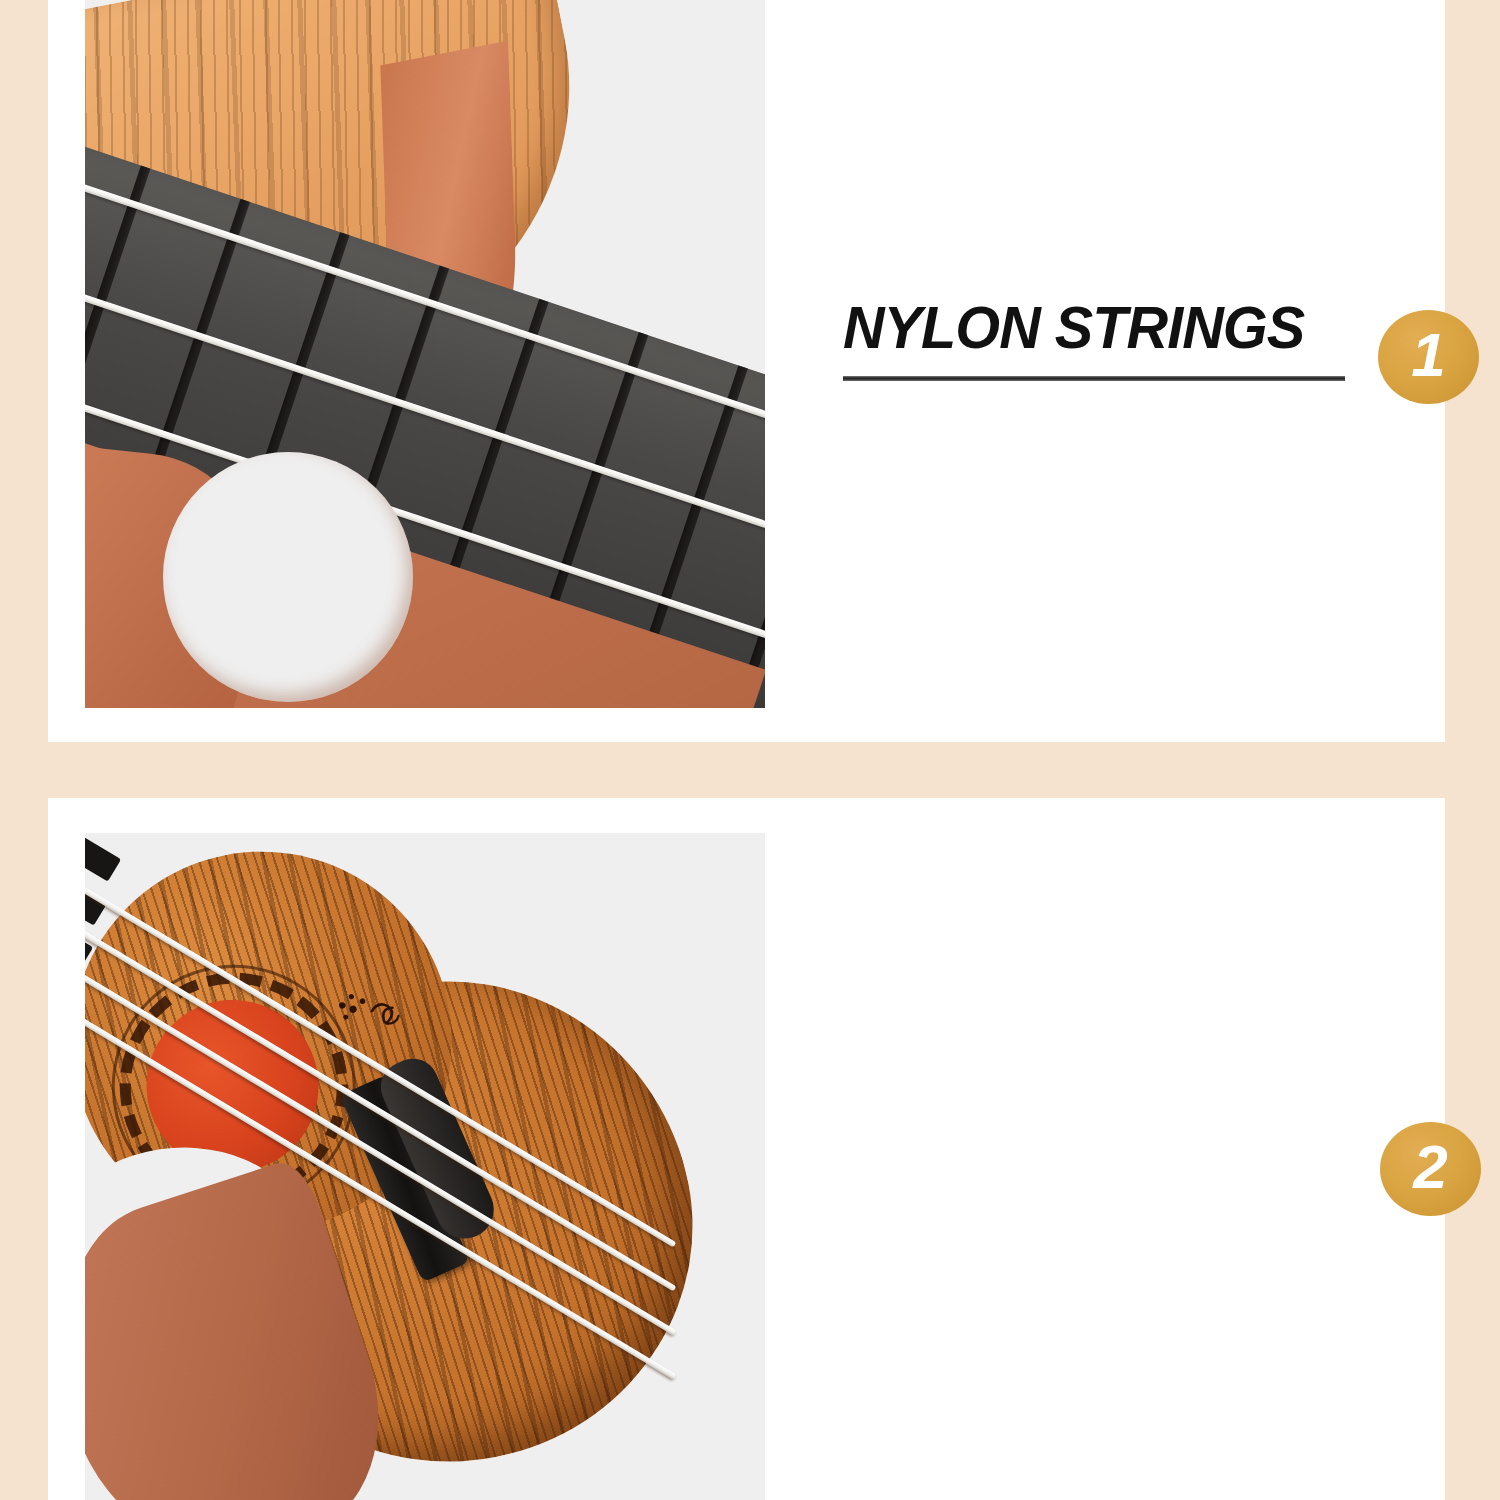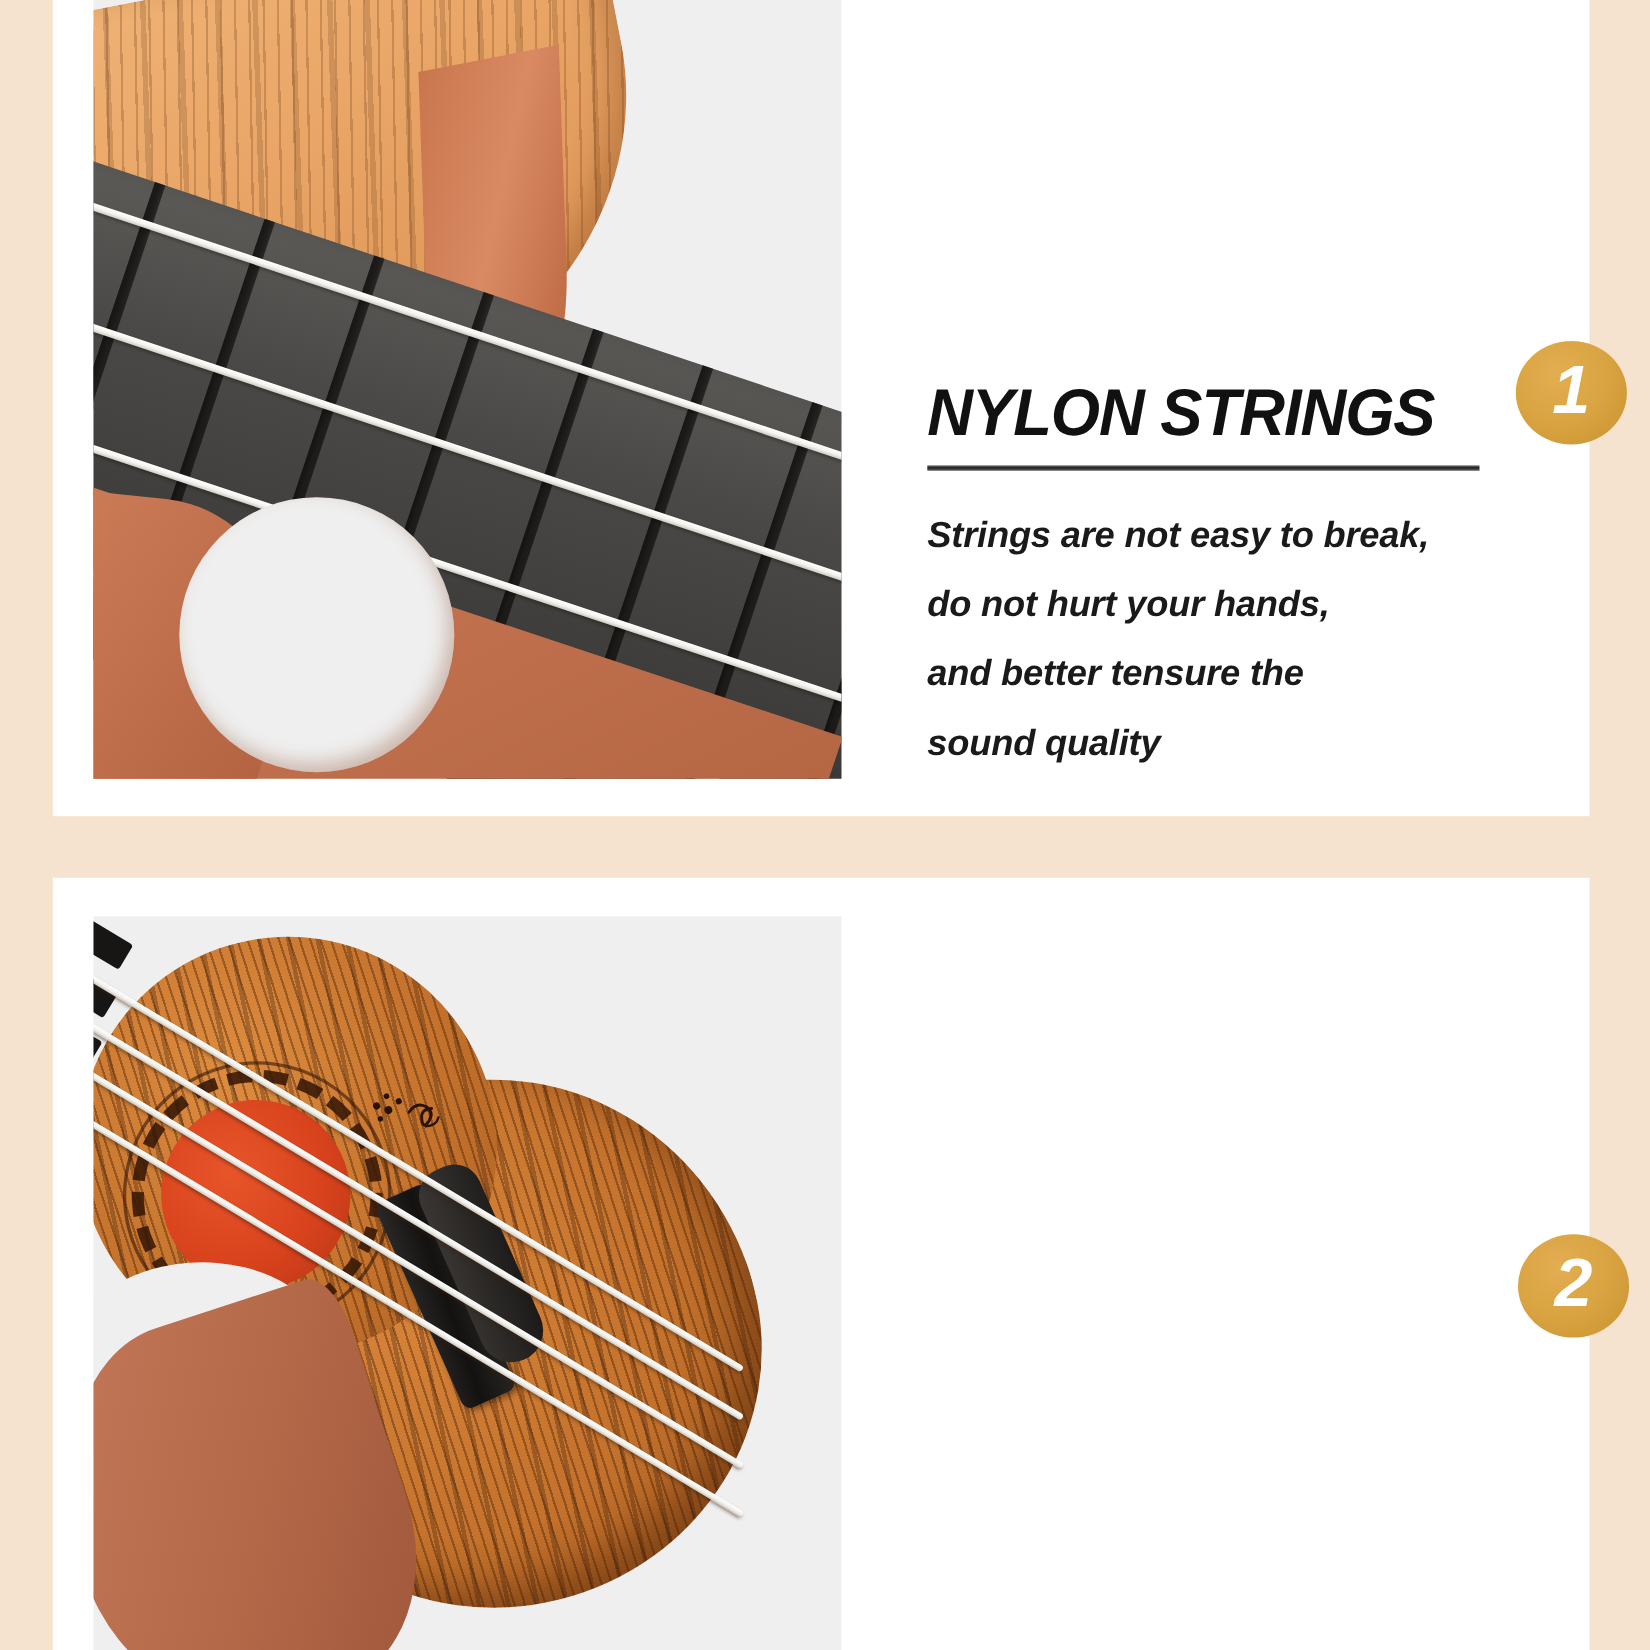--- a/index.html
+++ b/index.html
@@ -189,21 +189,21 @@
     box-shadow:0 2px 3px rgba(60,30,10,.45);
     border-radius:3px;
   }
   .p2-nutblocks{position:absolute;left:-20px;top:-10px;width:220px;height:250px;}
   .p2-nutblocks .blk{
     position:absolute;width:64px;height:26px;background:#171615;
     transform:rotate(31deg);border-radius:3px;
   }
 
   
-  .textcol{position:absolute;margin-top:47px;}
+  .textcol{position:absolute;}
   #text-1{left:795px;top:296px;width:600px;}
 
   .feature-title{
     font-size:60px;
     font-weight:bold;
     font-style:italic;
     letter-spacing:-1px;
     color:#111111;
     white-space:nowrap;
     transform:scaleX(.96);
@@ -285,26 +285,20 @@
       </div>
 
       <div class="p1-body"></div>
       <div class="p1-cut2"></div>
       <div class="p1-cut"></div>
     </div>
 
     <div class="textcol" id="text-1">
       <h2 class="feature-title">NYLON STRINGS</h2>
       <div class="title-rule" id="rule-1"></div>
-      <div class="feature-desc">
-        <div class="line">Strings are not easy to break,</div>
-        <div class="line">do not hurt your hands,</div>
-        <div class="line">and better tensure the</div>
-        <div class="line">sound quality</div>
-      </div>
     </div>
   </div>
 
   <div class="panel" id="panel-2">
 
     <div class="photo" id="photo-2">
       <div class="p2-body">
         <div class="p2-lower"></div>
         <div class="p2-upper"></div>
 

